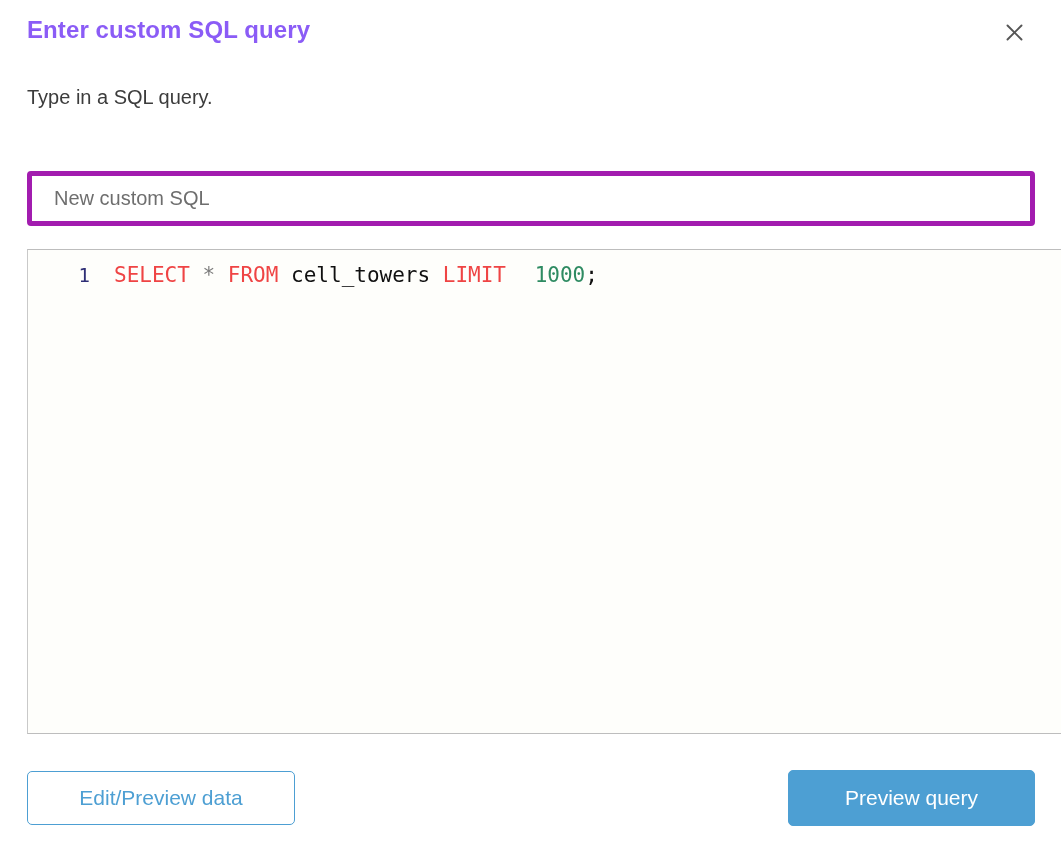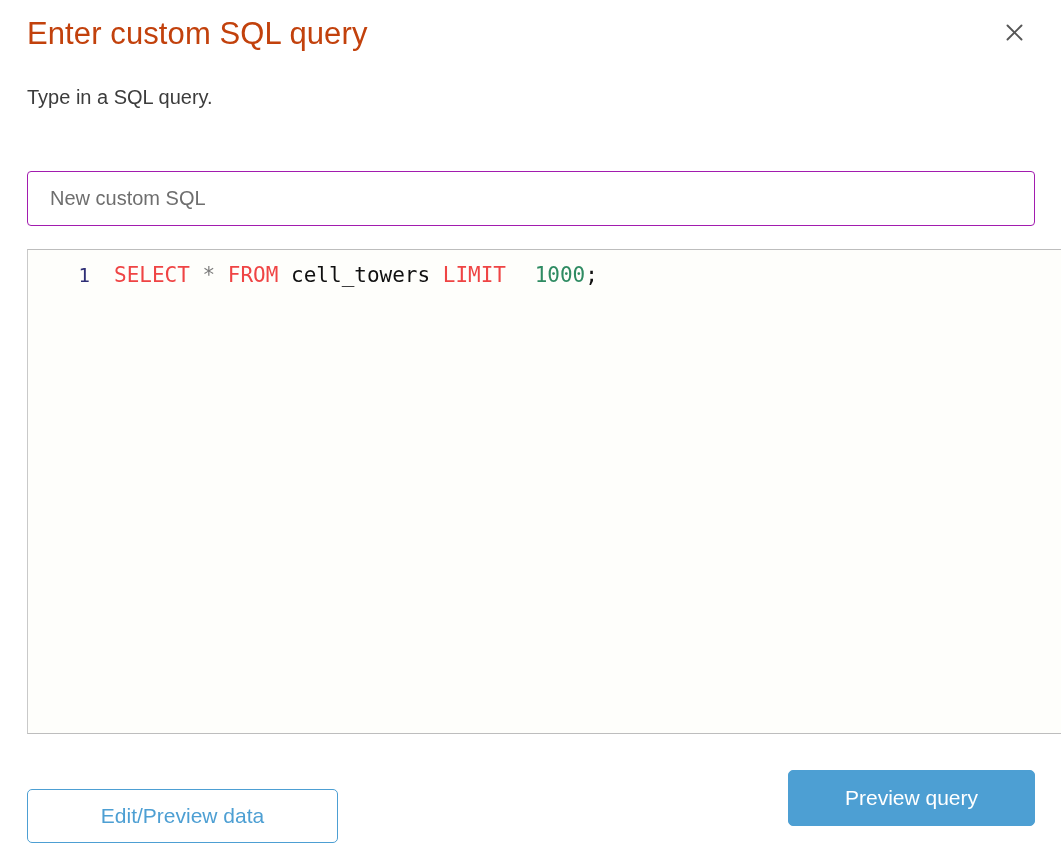--- a/index.html
+++ b/index.html
@@ -24,23 +24,23 @@
     height: 845px;
     background: #ffffff;
     box-sizing: border-box;
   }
 
   
   .dialog-title {
     position: absolute;
     left: 27px;
     top: 16px;
-    font-size: 31px;
-    font-weight: 400;
-    color: #c2410c;
+    font-size: 24px;
+    font-weight: 700;
+    color: #8b5cf6;
     letter-spacing: 0.1px;
     white-space: nowrap;
   }
   .dialog-subtitle {
     position: absolute;
     left: 27px;
     top: 86px;
     font-size: 20px;
     font-weight: 400;
     color: #3c3c3c;
@@ -63,21 +63,21 @@
   .close-button svg { display: block; }
 
   
   .name-input {
     position: absolute;
     left: 27px;
     top: 171px;
     width: 1008px;
     height: 55px;
     box-sizing: border-box;
-    border: 1px solid #a21caf;
+    border: 5px solid #a21caf;
     border-radius: 4px;
     background: #ffffff;
     padding: 0 0 0 22px;
     font-family: "Liberation Sans", sans-serif;
     font-size: 20px;
     color: #6e6e6e;
     outline: none;
   }
   .name-input::placeholder { color: #808080; opacity: 1; }
 
@@ -138,22 +138,22 @@
     font-weight: 400;
     border-radius: 5px;
     cursor: pointer;
     display: flex;
     align-items: center;
     justify-content: center;
     padding: 0;
   }
   .btn-secondary {
     left: 27px;
-    top: 789px;
-    width: 311px;
+    top: 771px;
+    width: 268px;
     height: 54px;
     background: #ffffff;
     border: 1px solid #4d9fd3;
     color: #4d9fd3;
   }
   .btn-primary {
     left: 788px;
     top: 770px;
     width: 247px;
     height: 56px;

